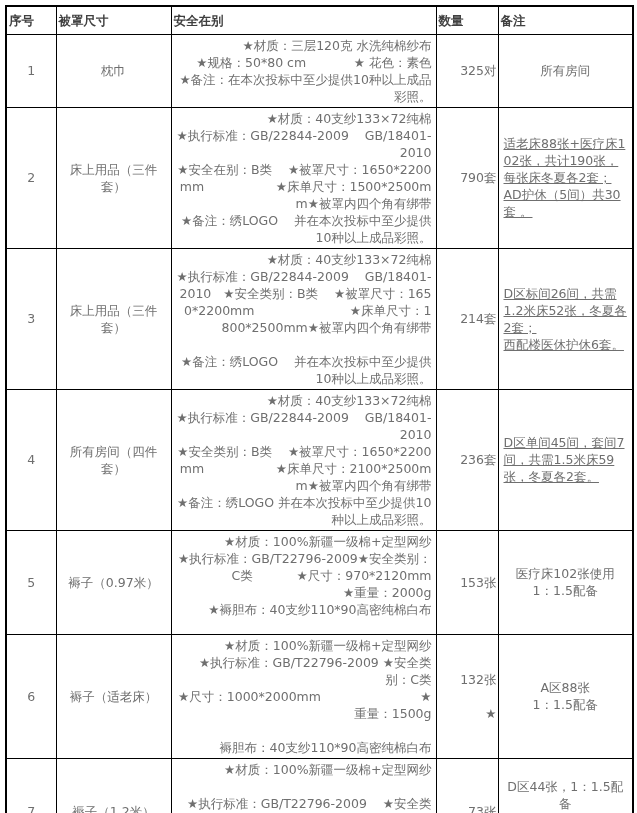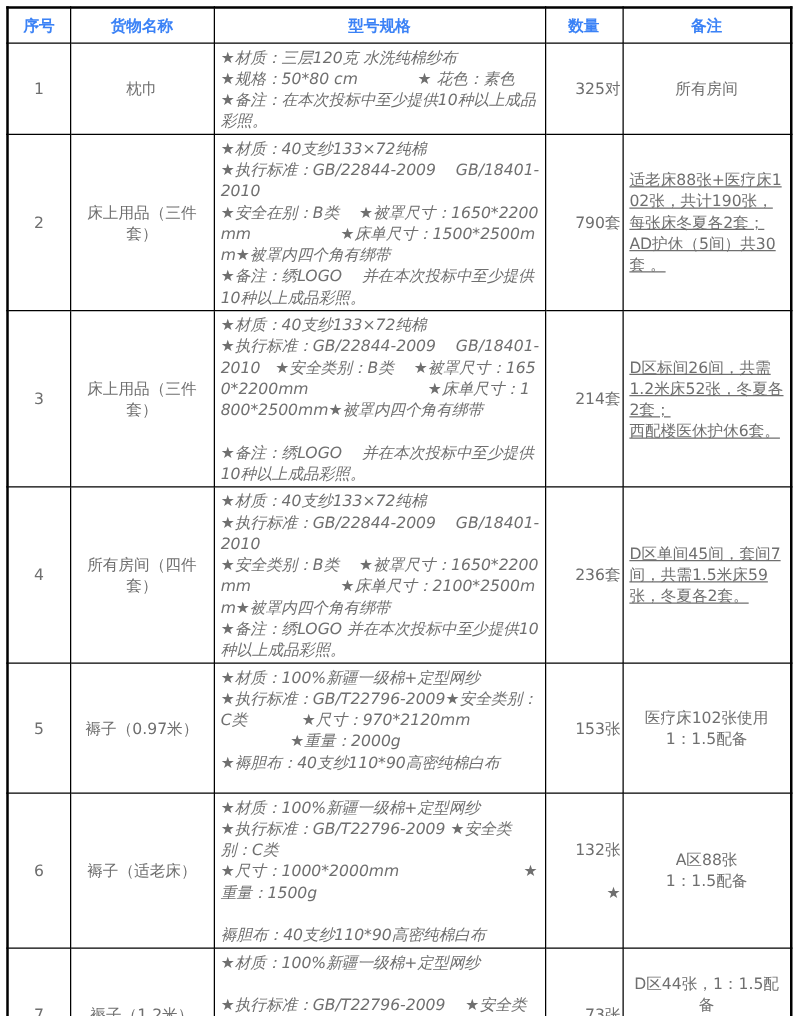--- a/index.html
+++ b/index.html
@@ -25,43 +25,42 @@
   }
   table.goods td, table.goods th {
     border: 1px solid #000;
     font-size: 12.5px;
     line-height: 17px;
     overflow: hidden;
     box-sizing: border-box;
   }
   th.hdr {
     font-weight: bold;
-    color: #3b82f6;
-    text-align: center;
+    color: #404040;
+    text-align: left;
     vertical-align: middle;
     padding: 2px;
     font-size: 13px;
   }
   td.no-cell {
     text-align: center;
     vertical-align: middle;
     padding: 1px;
   }
   td.name-cell {
     text-align: center;
     vertical-align: middle;
     padding: 16px 4px;
   }
   td.spec-cell {
-    text-align: left;
+    text-align: right;
     vertical-align: top;
     white-space: pre-wrap;
     word-break: break-all;
     padding: 2px 4px 2px 5px;
-    font-style: italic;
   }
   td.qty-cell {
     text-align: right;
     vertical-align: middle;
     white-space: pre-wrap;
     padding: 1px;
   }
   td.note-cell {
     vertical-align: middle;
     white-space: pre-wrap;
@@ -80,22 +79,22 @@
     <colgroup>
       <col style="width:50px">
       <col style="width:115px">
       <col style="width:265px">
       <col style="width:62px">
       <col style="width:135px">
     </colgroup>
     <tbody>
       <tr style="height:28px">
         <th class="hdr">序号</th>
-        <th class="hdr">货物名称</th>
-        <th class="hdr">型号规格</th>
+        <th class="hdr">被罩尺寸</th>
+        <th class="hdr">安全在别</th>
         <th class="hdr">数量</th>
         <th class="hdr">备注</th>
       </tr>
 
       <tr style="height:70px">
         <td class="no-cell">1</td>
         <td class="name-cell">枕巾</td>
         <td class="spec-cell">★材质：三层120克 水洗纯棉纱布
 ★规格：50*80 cm            ★ 花色：素色
 ★备注：在本次投标中至少提供10种以上成品彩照。</td>

